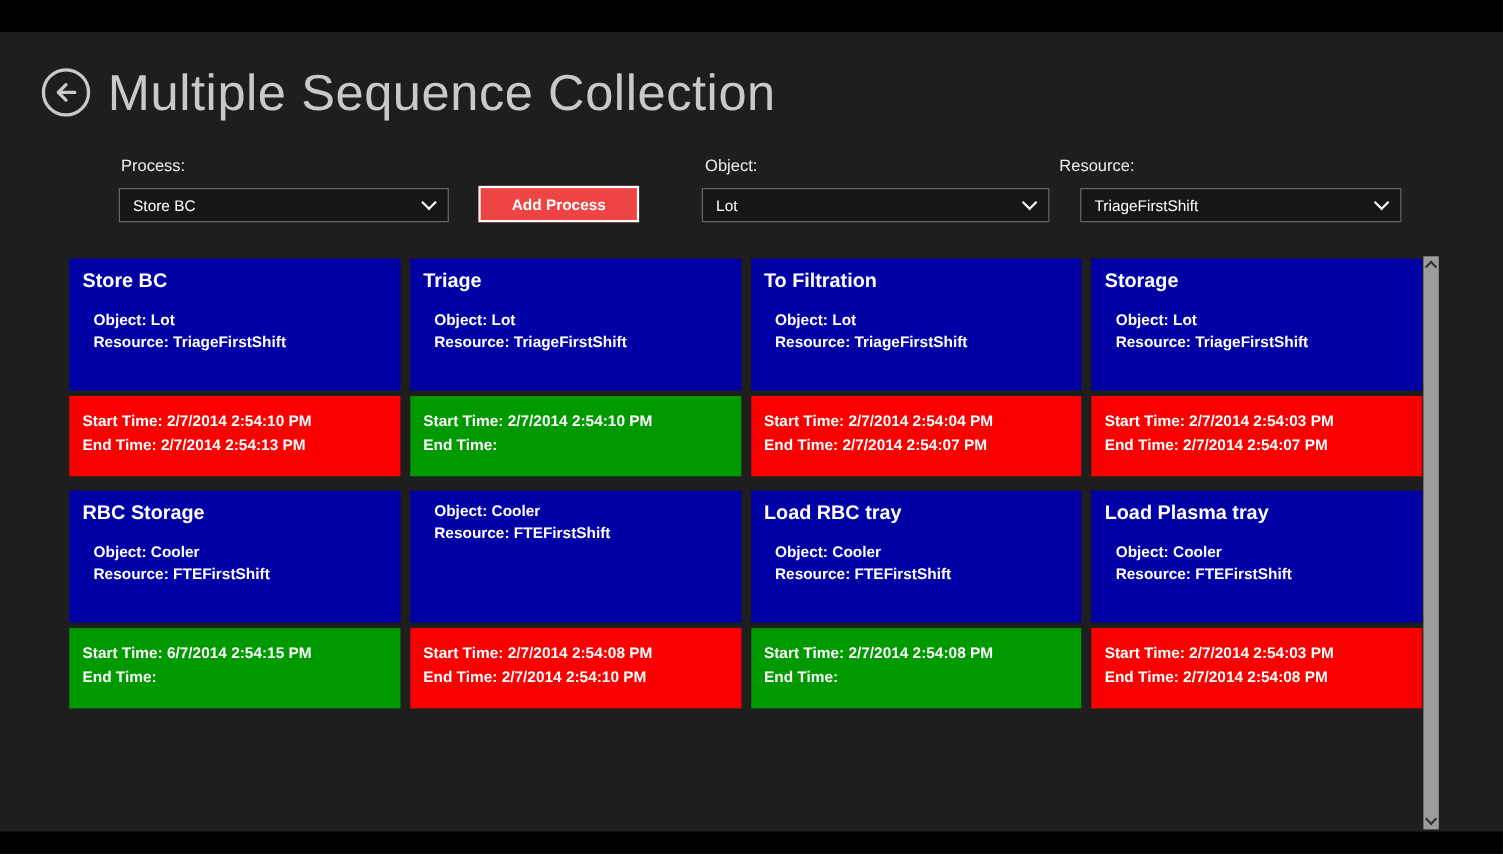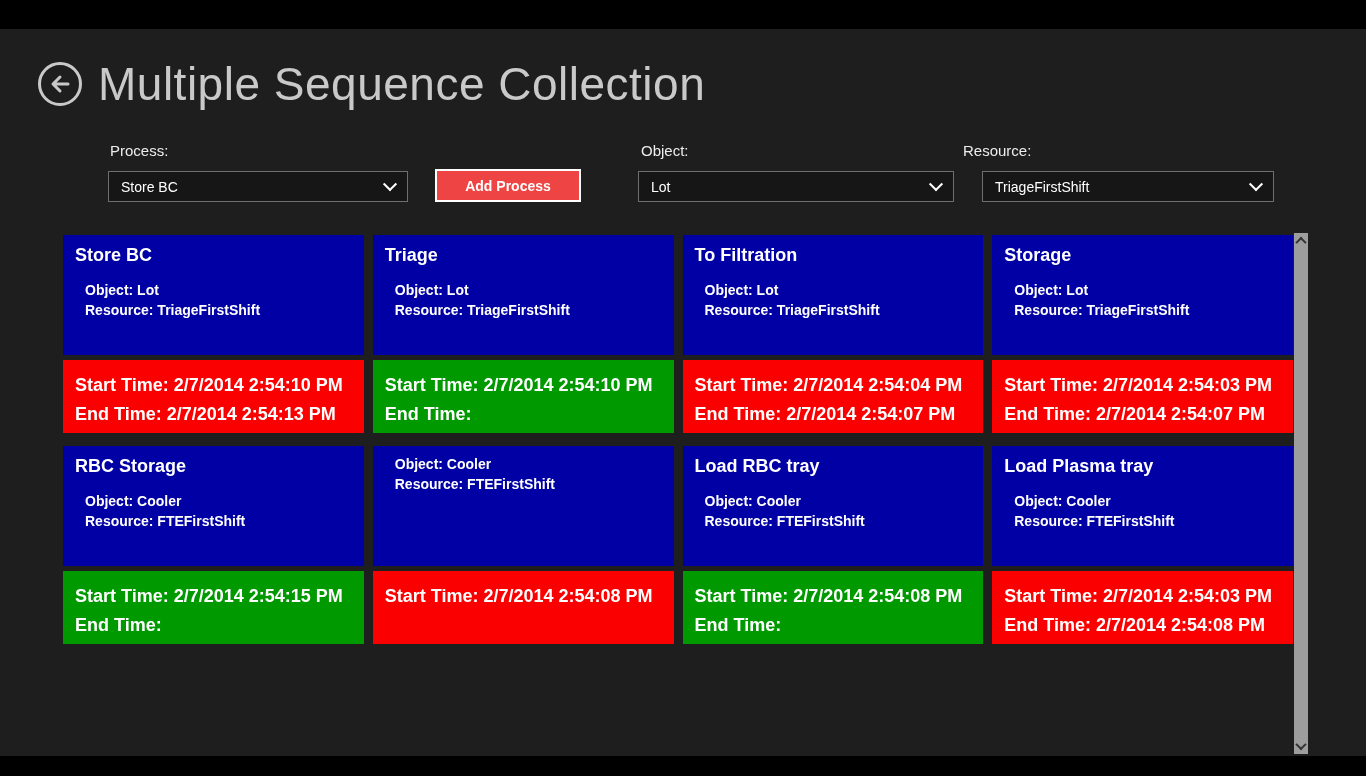--- a/index.html
+++ b/index.html
@@ -87,21 +87,21 @@
     margin: 0 0 16px 0;
     font-size: 18px; font-weight: 700;
   }
   .card-line {
     margin: 0 0 4px 10px;
     font-size: 14px; font-weight: 700;
   }
   .card-status {
     height: 73px; box-sizing: border-box;
     color: #ffffff; padding: 11px 13px 0 12px;
-    font-size: 18px; font-weight: 700; line-height: 1.6;
+    font-size: 14px; font-weight: 700; line-height: 1.6;
   }
   .status-red   { background: #fb0000; }
   .status-green { background: #009a00; }
 
   
   .scrollbar {
     position: absolute; left: 1294px; top: 233px;
     width: 14px; height: 521px;
     background: #9d9d9d;
     display: flex; flex-direction: column;
@@ -203,32 +203,33 @@
     </div>
   </article>
 
   <article class="card">
     <div class="card-main">
       <h2 class="card-title">RBC Storage</h2>
       <div class="card-line">Object: Cooler</div>
       <div class="card-line">Resource: FTEFirstShift</div>
     </div>
     <div class="card-status status-green">
-      <div>Start Time: 2/7/2014 2:54:15 PM</div>
+      <div>Start Time: 6/7/2014 2:54:15 PM</div>
       <div>End Time:</div>
     </div>
   </article>
 
   <article class="card">
     <div class="card-main">
       <div class="card-line">Object: Cooler</div>
       <div class="card-line">Resource: FTEFirstShift</div>
     </div>
     <div class="card-status status-red">
       <div>Start Time: 2/7/2014 2:54:08 PM</div>
+      <div>End Time:  2/7/2014 2:54:10 PM</div>
     </div>
   </article>
 
   <article class="card">
     <div class="card-main">
       <h2 class="card-title">Load RBC tray</h2>
       <div class="card-line">Object: Cooler</div>
       <div class="card-line">Resource: FTEFirstShift</div>
     </div>
     <div class="card-status status-green">

